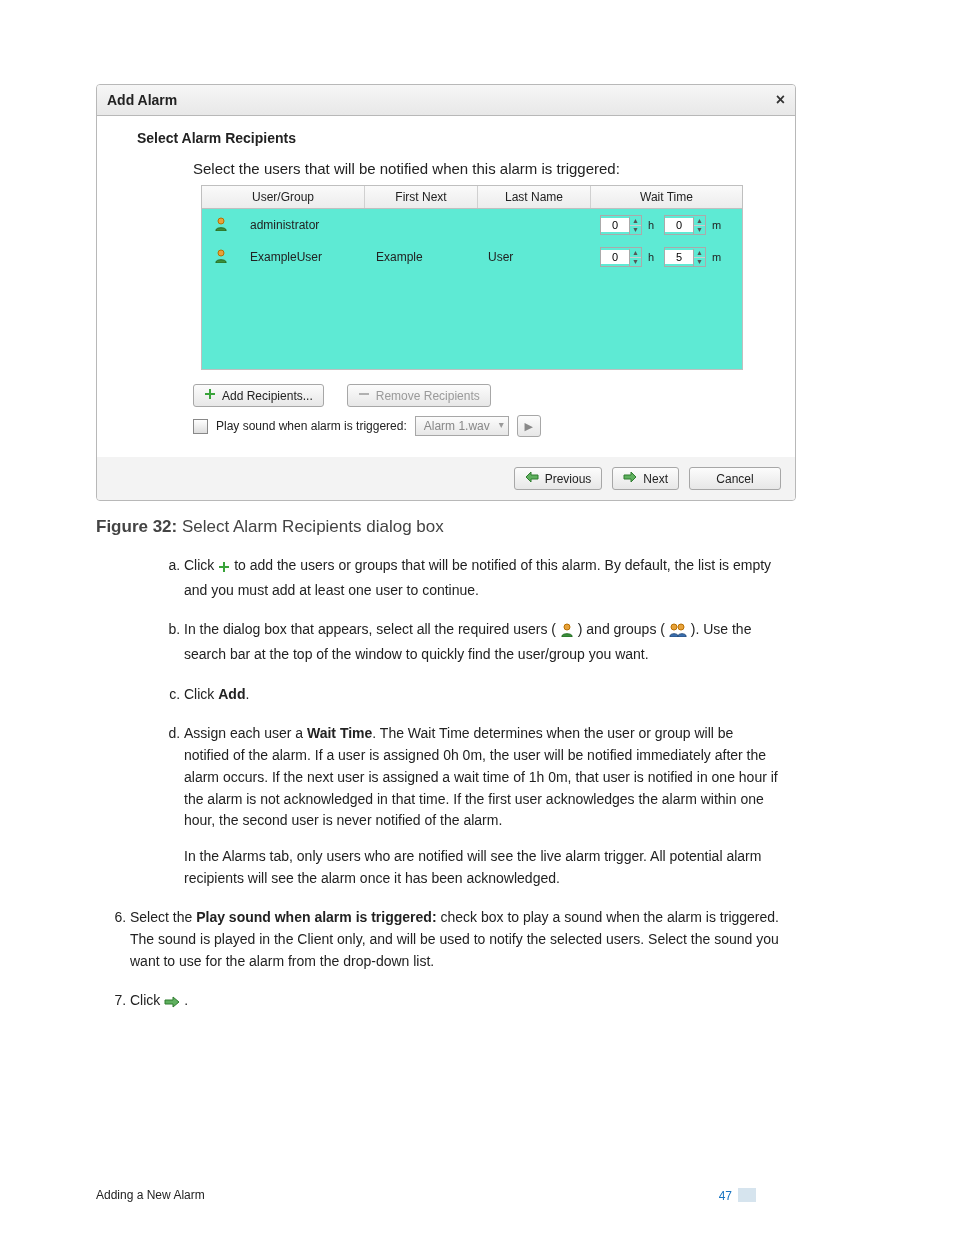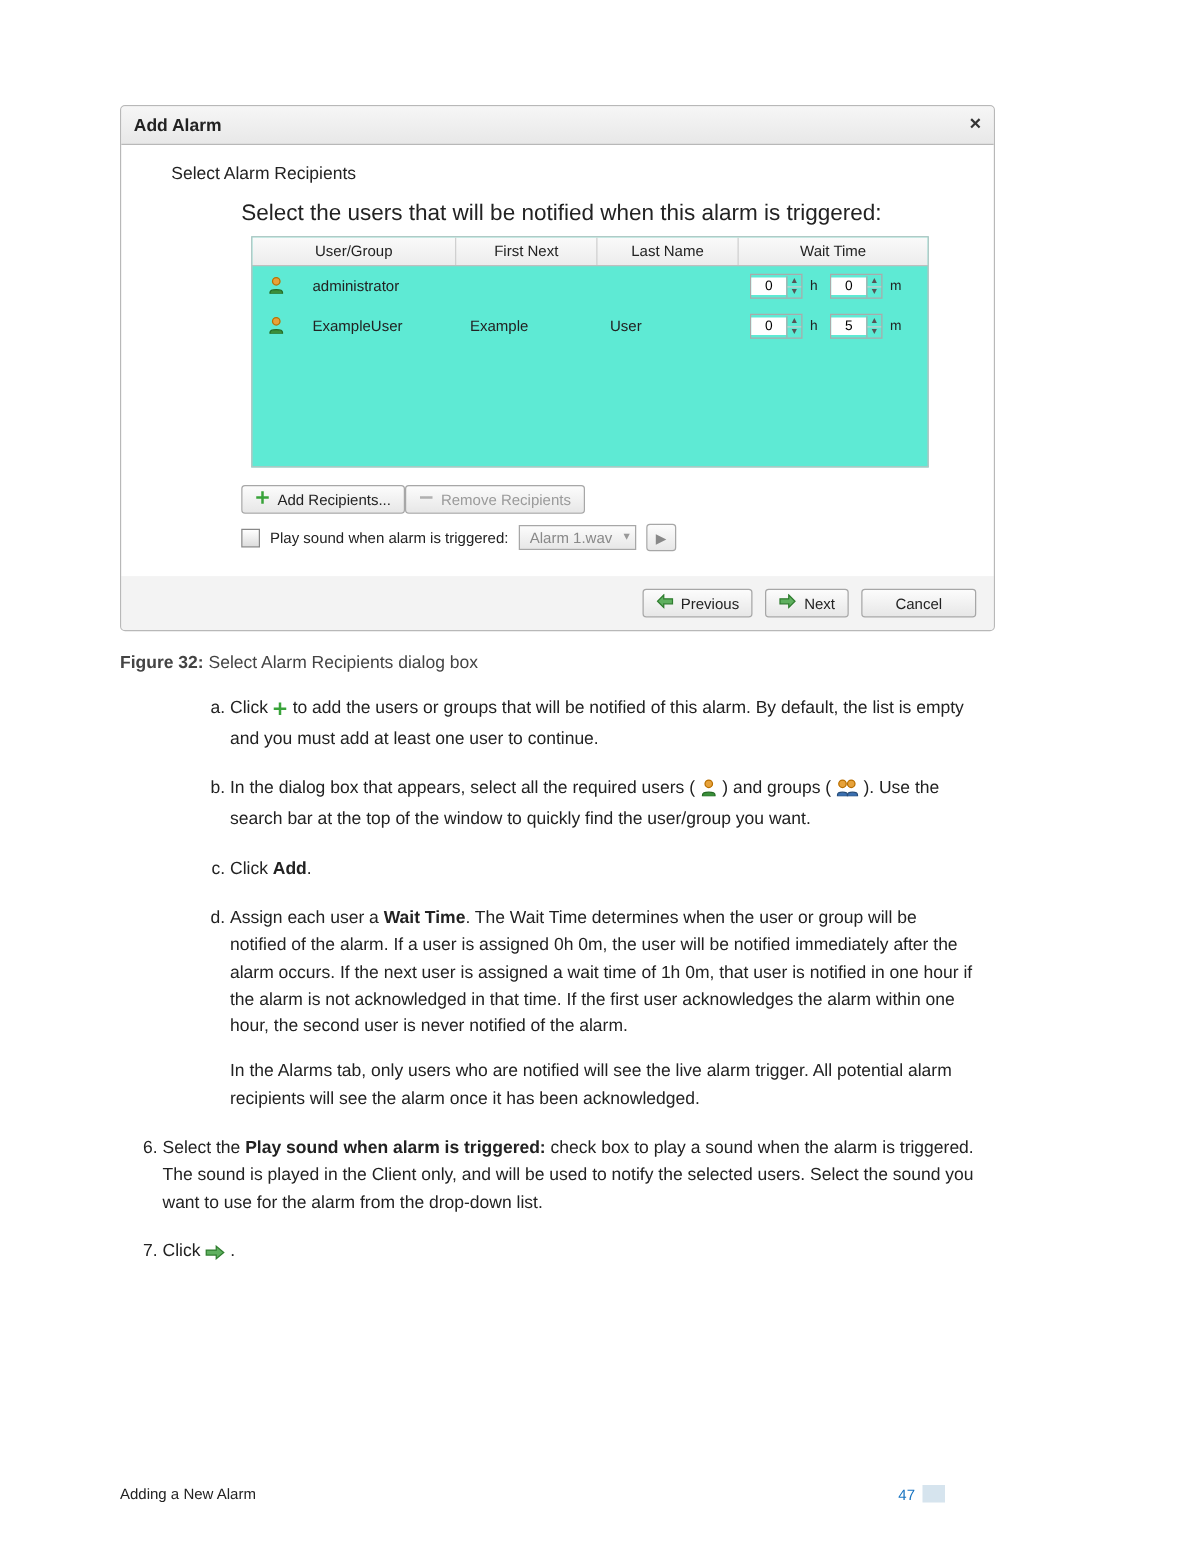--- a/index.html
+++ b/index.html
@@ -2,51 +2,51 @@
 <html><head>
 <meta charset="utf-8">
 <style>
   html,body{margin:0;padding:0;background:#fff;font-family:Arial,Helvetica,sans-serif;color:#222}
   .page{width:852px;min-height:1235px;box-sizing:border-box;padding:84px 56px 40px 96px;position:relative}
   .dialog{border:1px solid #b8b8b8;border-radius:4px;background:#f3f3f3;overflow:hidden}
   .titlebar{display:flex;align-items:center;justify-content:space-between;padding:6px 10px;border-bottom:1px solid #b8b8b8;
     background:linear-gradient(#f6f6f6,#e8e8e8);font-weight:bold;font-size:14px}
   .close{font-size:16px;color:#333;cursor:pointer}
   .dlg-body{background:#fff;padding:14px 40px 20px 40px}
-  .section-title{font-weight:normal;font-size:14px;margin-bottom:14px}
-  .instruction{font-size:18px;margin:6px 0 8px 56px}
+  .section-title{font-weight:bold;font-size:14px;margin-bottom:14px}
+  .instruction{font-size:15px;margin:6px 0 8px 56px}
   .tbl{margin-left:64px;border:1px solid #bfbfbf;width:540px;background:#5eead4}
   .thead{display:flex;border-bottom:1px solid #bfbfbf;background:linear-gradient(#fafafa,#ececec);font-size:12px}
   .th{padding:4px 6px;text-align:center;border-right:1px solid #d0d0d0}
   .th:last-child{border-right:none}
   .rows{min-height:160px}
   .row{display:flex;font-size:12px;padding:6px 6px;align-items:center}
   .cell{padding:0 6px}
   .c1{width:150px;display:flex;align-items:center;gap:22px}
   .c2{width:100px}
   .c3{width:100px}
   .c4{flex:1;display:flex;align-items:center;gap:4px}
   .user-icon{display:inline-block;vertical-align:middle}
   .spinwrap{display:inline-flex;align-items:center;border:1px solid #aaa;height:18px}
   .spinwrap input{width:24px;border:none;font-size:11px;text-align:center;outline:none}
   .spin-btns{display:flex;flex-direction:column;border-left:1px solid #aaa}
   .spin-btns span{font-size:7px;line-height:8px;padding:0 2px;border-bottom:1px solid #ccc;color:#555;cursor:pointer}
   .spin-btns span:last-child{border-bottom:none}
   .unit{font-size:11px;margin:0 6px 0 2px}
-  .action-row{margin:14px 0 8px 56px;display:flex;gap:0}
+  .action-row{margin:14px 0 8px 56px;display:flex;gap:23px}
   .btn{display:inline-flex;align-items:center;gap:6px;border:1px solid #a7a7a7;border-radius:3px;
     background:linear-gradient(#fcfcfc,#e7e7e7);padding:3px 10px;font-size:12px;cursor:pointer}
   .btn.disabled{color:#9a9a9a}
   .sound-row{margin:6px 0 0 56px;display:flex;align-items:center;gap:8px;font-size:12px}
   .checkbox{width:13px;height:13px;border:1px solid #888;background:linear-gradient(#fff,#ddd)}
   .select{border:1px solid #a7a7a7;background:linear-gradient(#fcfcfc,#e7e7e7);padding:2px 18px 2px 8px;font-size:12px;position:relative;color:#888}
   .select:after{content:"▾";position:absolute;right:4px;top:2px;color:#999;font-size:10px}
   .play-btn{width:22px;height:20px;border:1px solid #a7a7a7;border-radius:3px;background:linear-gradient(#fcfcfc,#e7e7e7);display:flex;align-items:center;justify-content:center;font-size:11px;color:#888;cursor:pointer}
   .dlg-footer{background:#f3f3f3;display:flex;justify-content:flex-end;gap:10px;padding:10px 14px}
-  .caption{font-size:14px;color:#444;margin:16px 0 18px 0}
+  .caption{font-size:17px;color:#444;margin:16px 0 18px 0}
   .caption b{font-weight:bold}
   ol.alpha{list-style:lower-alpha;padding-left:72px;margin:16px}
   ol.alpha>li{font-size:14px;line-height:1.55;margin-bottom:18px;color:#222}
   ol.num{list-style:decimal;padding-left:34px;margin:0}
   ol.num>li{font-size:14px;line-height:1.55;margin-bottom:18px}
   .inline-icon{display:inline-block;vertical-align:-3px}
   .foot{position:absolute;left:96px;right:96px;bottom:32px;display:flex;justify-content:space-between;font-size:12px}
   .foot .pn{color:#1874c1}
   .foot .sq{width:18px;height:14px;background:#d6e4ee;display:inline-block;margin-left:6px;vertical-align:-2px}
 </style>

